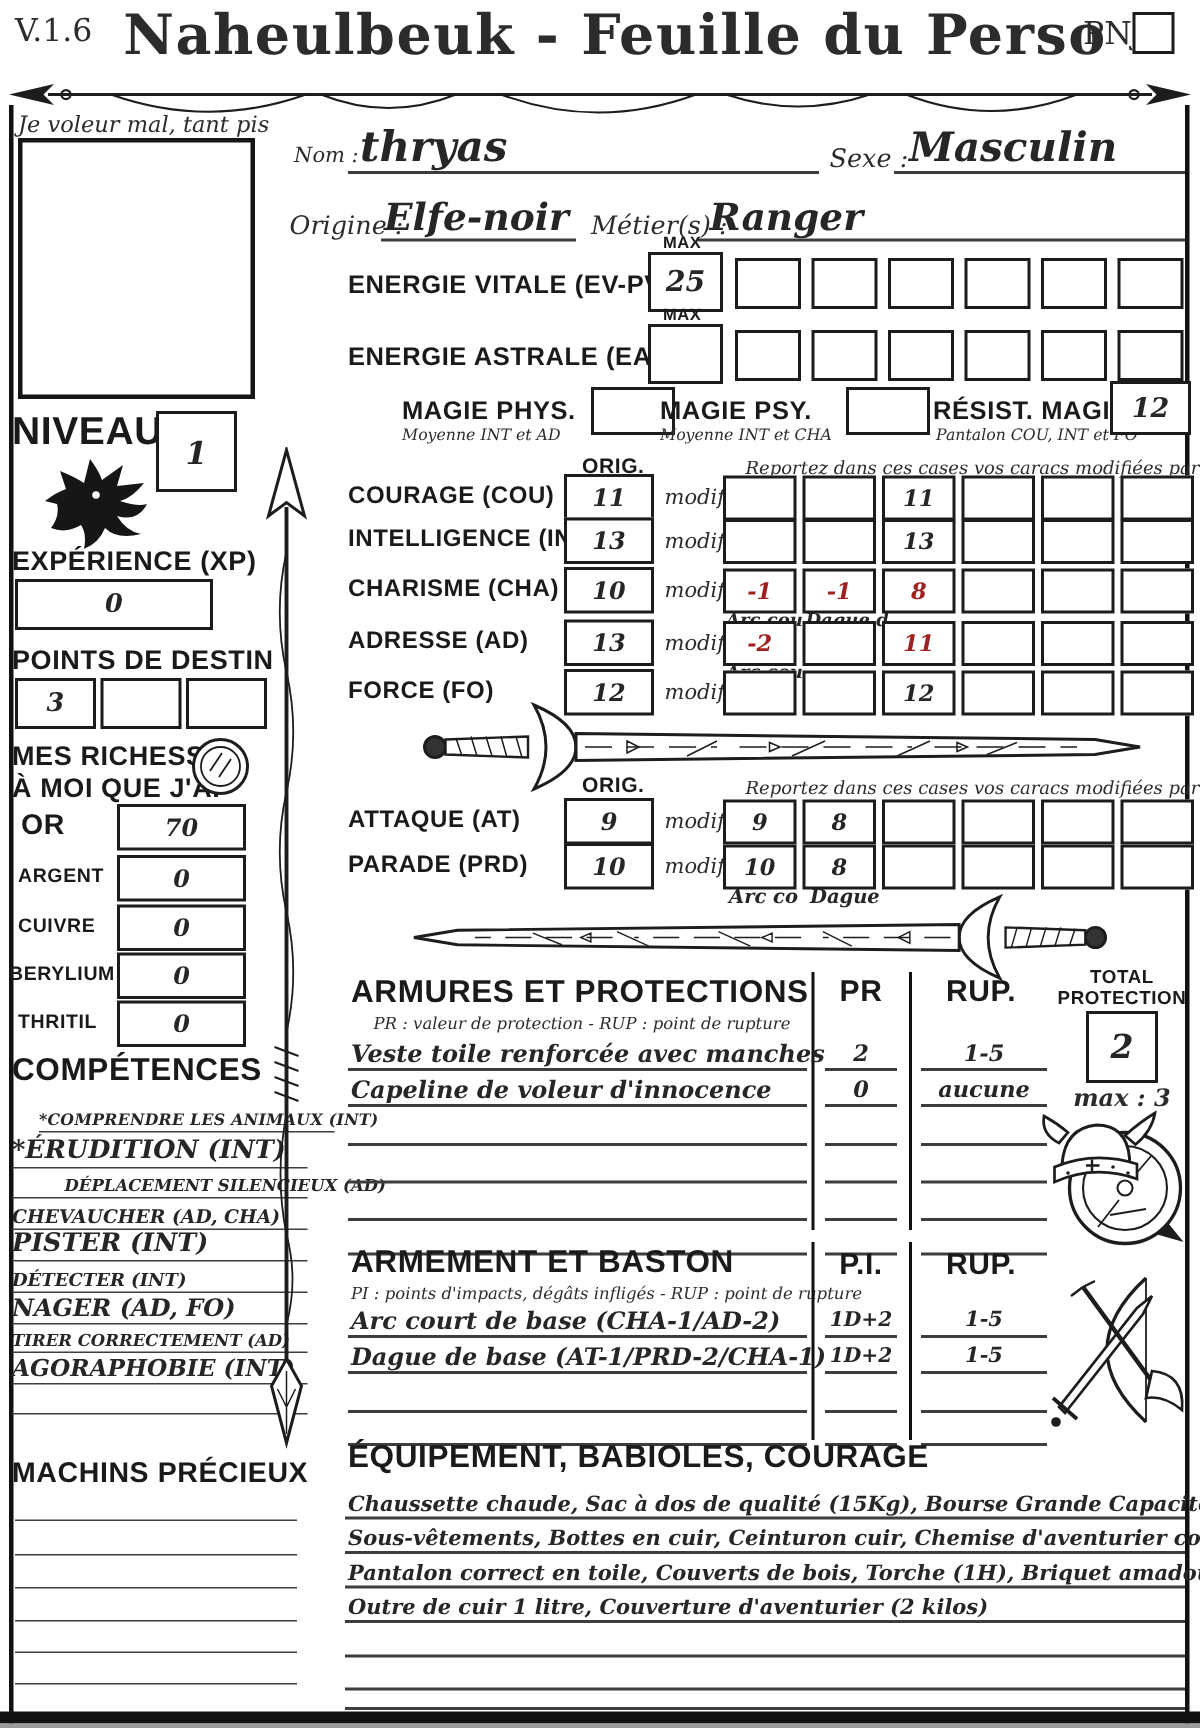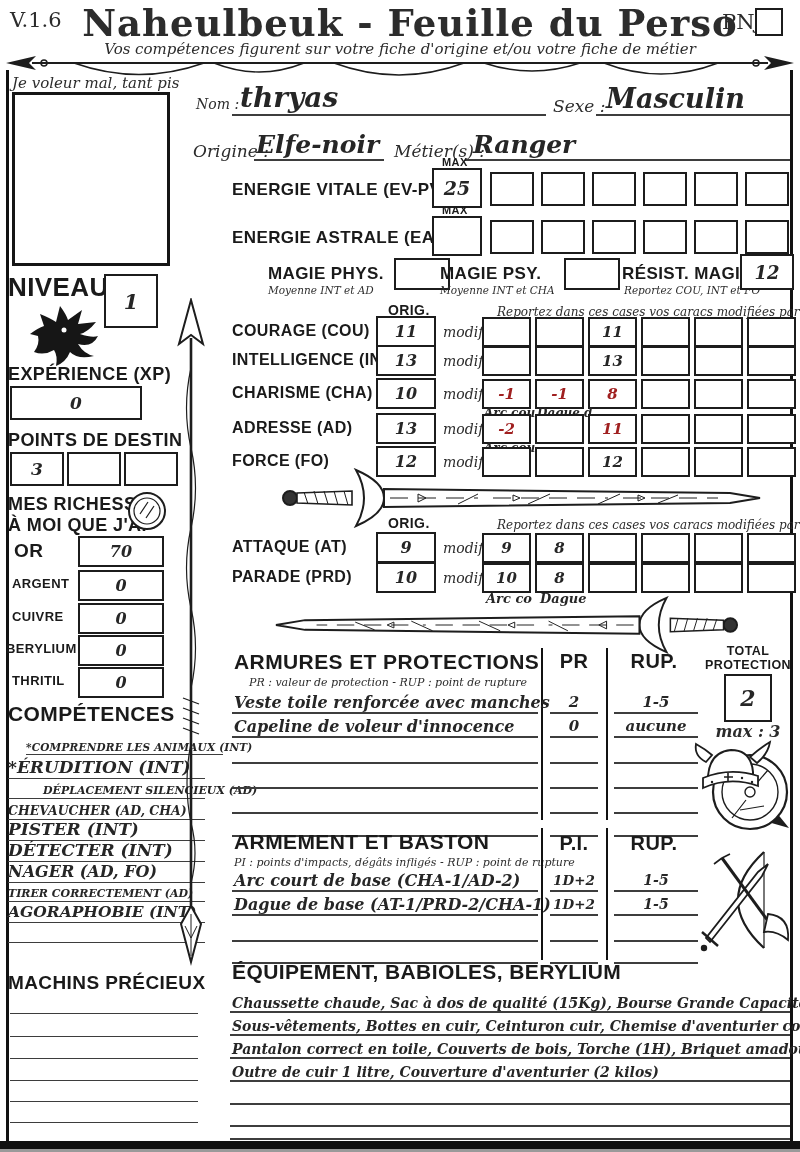--- a/index.html
+++ b/index.html
@@ -33,23 +33,20 @@
   <div class="abs" style="left:790px;top:70px;width:3px;height:1079px;background:#111;"></div>
   <div class="abs" style="left:0;top:1141px;width:800px;height:8px;background:#111;"></div>
   <div class="abs" style="left:0;top:1149px;width:800px;height:3px;background:#9a9a9a;"></div>
 
   <div class="abs flv" style="left:10px;top:8px;font-size:21px;font-style:normal;">V.1.6</div>
   <div class="abs ctr" style="left:110px;top:0px;width:600px;height:46px;">
     <span class="flv" style="font-size:37px;font-style:normal;font-weight:bold;letter-spacing:1px;">Naheulbeuk - Feuille du Perso</span>
   </div>
   <div class="abs flv" style="left:722px;top:10px;font-size:21px;font-style:normal;">PNJ</div>
   <div class="bx" style="left:755px;top:8px;width:24px;height:24px;border-width:2.5px;"></div>
-  <div class="abs ctr" style="left:120px;top:40px;width:560px;height:18px;">
-    <span class="flv" style="font-size:15px;">Vos compétences figurent sur votre fiche d'origine et/ou votre fiche de métier</span>
-  </div>
 
   <div class="abs" style="left:4px;top:54px;">
     <svg width="792" height="24" viewBox="0 0 792 24">
       <line x1="28" y1="9" x2="764" y2="9" stroke="#1d1d1d" stroke-width="2"></line>
       <path d="M2,9 L32,2 L25,9 L32,16 Z" fill="#1d1d1d"></path>
       <path d="M790,9 L760,2 L767,9 L760,16 Z" fill="#1d1d1d"></path>
       <circle cx="40" cy="9" r="3" fill="none" stroke="#1d1d1d" stroke-width="1.5"></circle>
       <circle cx="752" cy="9" r="3" fill="none" stroke="#1d1d1d" stroke-width="1.5"></circle>
       <path d="M70,9 Q135,32 200,9 M210,9 Q255,27 300,9 M330,9 Q395,33 460,9 M480,9 Q528,25 576,9 M600,9 Q657,31 714,9" fill="none" stroke="#1d1d1d" stroke-width="1.4"></path>
     </svg>
@@ -128,21 +125,21 @@
   <div class="ln thin" style="left:8px;top:780px;width:197px;height:18px;">
       <span class="abs hand" style="left:0;bottom:1px;font-size:11px;margin-left:35px;">DÉPLACEMENT SILENCIEUX (AD)</span>
     </div>
   <div class="ln thin" style="left:8px;top:800px;width:197px;height:19px;">
       <span class="abs hand" style="left:0;bottom:1px;font-size:12.5px;">CHEVAUCHER (AD, CHA)</span>
     </div>
   <div class="ln thin" style="left:8px;top:821px;width:197px;height:19px;">
       <span class="abs hand" style="left:0;bottom:1px;font-size:17px;">PISTER (INT)</span>
     </div>
   <div class="ln thin" style="left:8px;top:842px;width:197px;height:19px;">
-      <span class="abs hand" style="left:0;bottom:1px;font-size:17px;">DÉTECTER (INT)</span>
+      <span class="abs hand" style="left:0;bottom:1px;font-size:12px;">DÉTECTER (INT)</span>
     </div>
   <div class="ln thin" style="left:8px;top:863px;width:197px;height:19px;">
       <span class="abs hand" style="left:0;bottom:1px;font-size:16px;">NAGER (AD, FO)</span>
     </div>
   <div class="ln thin" style="left:8px;top:884px;width:197px;height:17px;">
       <span class="abs hand" style="left:0;bottom:1px;font-size:11px;">TIRER CORRECTEMENT (AD)</span>
     </div>
   <div class="ln thin" style="left:8px;top:903px;width:197px;height:19px;">
       <span class="abs hand" style="left:0;bottom:1px;font-size:15.5px;">AGORAPHOBIE (INT)</span>
     </div>
@@ -216,21 +213,21 @@
   <div class="abs flv" style="left:268px;top:284px;font-size:10.5px;">Moyenne INT et AD</div>
   <div class="bx" style="left:394px;top:258px;width:52px;height:28px;">
     <span class="hand" style="font-size:16px;"></span>
   </div>
   <div class="abs lbl" style="left:440px;top:264px;font-size:17px;">MAGIE PSY.</div>
   <div class="abs flv" style="left:440px;top:284px;font-size:10.5px;">Moyenne INT et CHA</div>
   <div class="bx" style="left:564px;top:258px;width:52px;height:28px;">
     <span class="hand" style="font-size:16px;"></span>
   </div>
   <div class="abs lbl" style="left:622px;top:264px;font-size:17px;">RÉSIST. MAGIE</div>
-  <div class="abs flv" style="left:624px;top:284px;font-size:10.5px;">Reportez COU, INT et FO</div>
+  <div class="abs flv" style="left:624px;top:284px;font-size:10.5px;">Pantalon COU, INT et FO</div>
   <div class="bx" style="left:740px;top:254px;width:50px;height:32px;">
     <span class="hand" style="font-size:18px;">12</span>
   </div>
 
   <div class="abs lbl" style="left:388px;top:302px;font-size:14px;">ORIG.</div>
   <div class="abs flv" style="left:497px;top:305px;font-size:12px;">Reportez dans ces cases vos caracs modifiées par le matériel</div>
 
   <div class="abs lbl" style="left:232px;top:322px;font-size:16px;">COURAGE (COU)</div>
   <div class="bx" style="left:376px;top:316px;width:56px;height:27px;border-width:2.5px;">
       <span class="hand" style="font-size:16px;">11</span>
@@ -553,21 +550,21 @@
       <line x1="64" y1="4" x2="64" y2="100" stroke="#1d1d1d" stroke-width="1.2"></line>
       <path d="M10,94 L62,28 L68,16 L58,24 L6,90 Z" fill="#fff" stroke="#1d1d1d" stroke-width="1.8"></path>
       <path d="M2,84 L18,98" stroke="#1d1d1d" stroke-width="2.5"></path>
       <circle cx="4" cy="100" r="3.2" fill="#1d1d1d"></circle>
       <line x1="22" y1="10" x2="76" y2="84" stroke="#1d1d1d" stroke-width="3"></line>
       <path d="M68,66 Q90,68 88,92 Q76,82 64,84 Z" fill="#fff" stroke="#1d1d1d" stroke-width="1.8"></path>
       <path d="M22,10 L14,16 M22,10 L30,6" stroke="#1d1d1d" stroke-width="1.6"></path>
     </svg>
   </div>
 
-  <div class="abs lbl" style="left:232px;top:960px;font-size:21px;">ÉQUIPEMENT, BABIOLES, BERYLIUM</div>
+  <div class="abs lbl" style="left:232px;top:960px;font-size:21px;">ÉQUIPEMENT, BABIOLES, COURAGE</div>
   <div class="ln" style="left:230px;top:990px;width:560px;height:21px;">
       <span class="abs hand" style="left:2px;bottom:0;font-size:14px;">Chaussette chaude, Sac à dos de qualité (15Kg), Bourse Grande Capacité [Max 100PO]</span>
     </div>
   <div class="ln" style="left:230px;top:1013px;width:560px;height:21px;">
       <span class="abs hand" style="left:2px;bottom:0;font-size:14px;">Sous-vêtements, Bottes en cuir, Ceinturon cuir, Chemise d'aventurier correcte, Écuelle</span>
     </div>
   <div class="ln" style="left:230px;top:1036px;width:560px;height:21px;">
       <span class="abs hand" style="left:2px;bottom:0;font-size:14px;">Pantalon correct en toile, Couverts de bois, Torche (1H), Briquet amadou</span>
     </div>
   <div class="ln" style="left:230px;top:1059px;width:560px;height:21px;">

